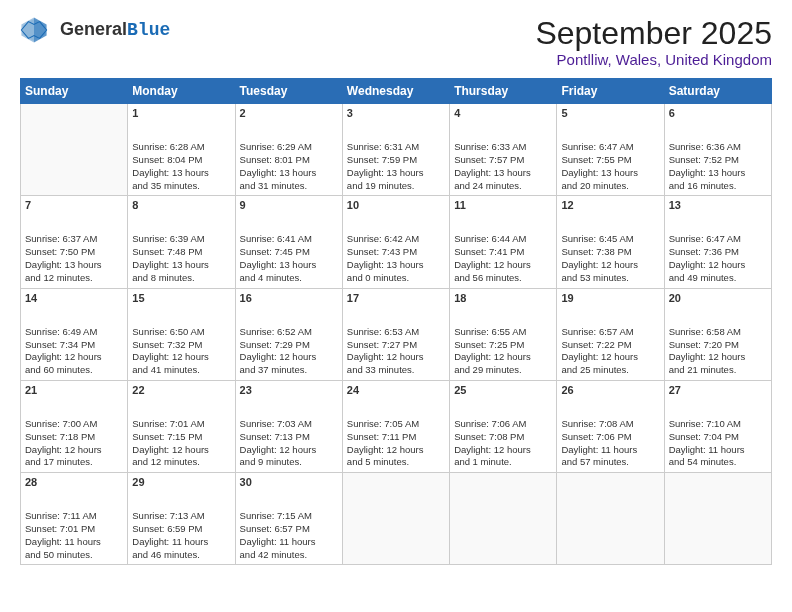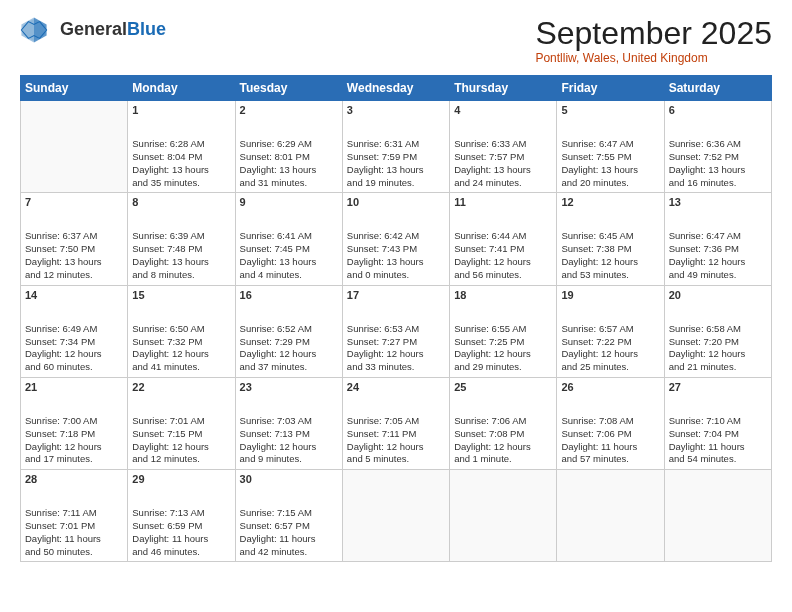--- a/index.html
+++ b/index.html
@@ -25,37 +25,37 @@
       display: flex;
       align-items: center;
       gap: 4px;
     }
     .logo-text {
       font-size: 18px;
       font-weight: bold;
       line-height: 1.1;
     }
     .logo-general { color: #333; margin-left: 8px; }
-    .logo-blue { color: #1a6bb5; }
+    .logo-blue { color: #1a6bb5; font-family: Liberation Mono, monospace; }
     .logo-icon {
       width: 28px;
       height: 28px;
     }
     .title-block {
-      text-align: left;
+      text-align: right;
     }
     .month-title {
       font-size: 32px;
       font-weight: normal;
       color: #222;
       line-height: 1.1;
     }
     .location {
-      font-size: 12px;
-      color: #c2410c;
+      font-size: 15px;
+      color: #4c1d95;
     }
     table {
       width: 100%;
       border-collapse: collapse;
       table-layout: fixed;
       border-radius: 6px;
     }
     thead tr th {
       background: #2a6db5;
       color: #fff;

